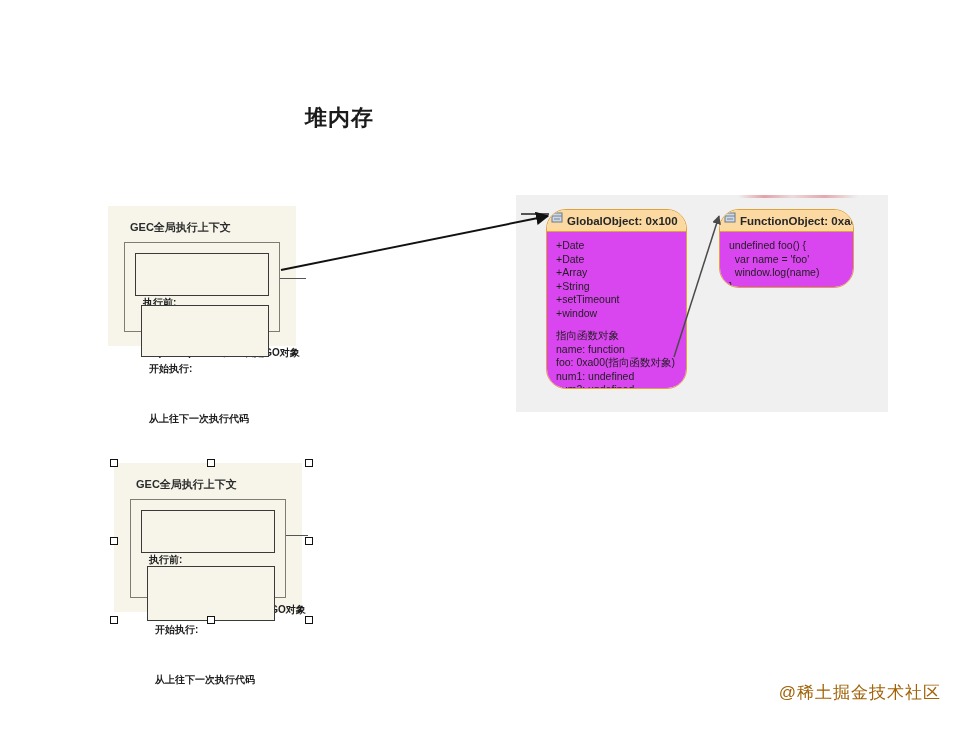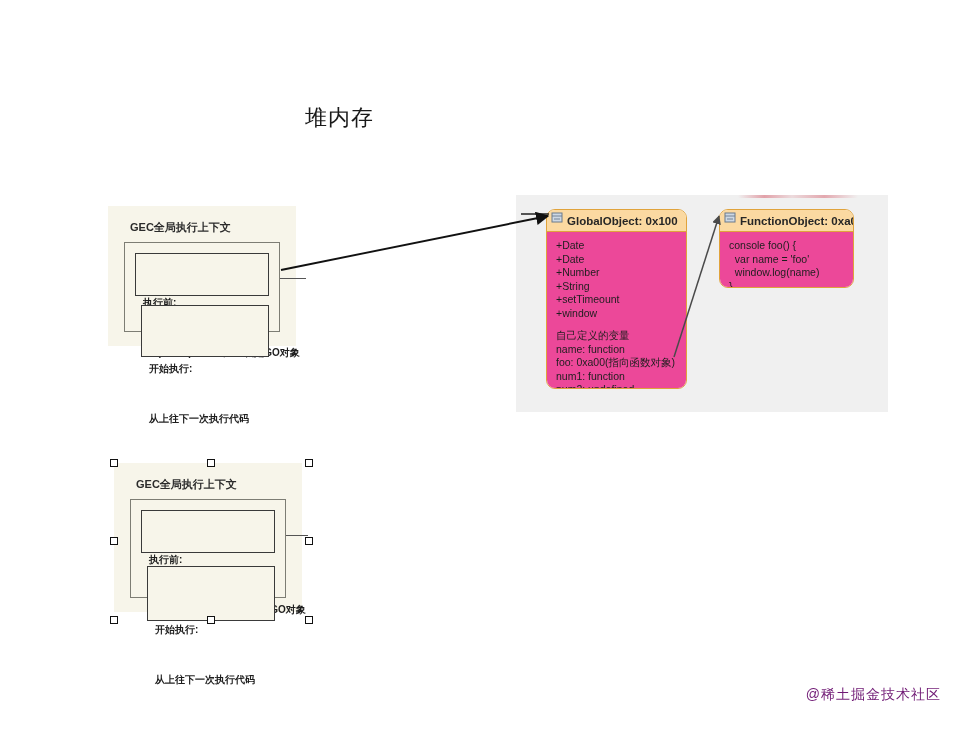--- a/index.html
+++ b/index.html
@@ -15,21 +15,21 @@
     overflow: hidden;
     -webkit-font-smoothing: antialiased;
   }
 
   
   #slide-title {
     position: absolute;
     left: 305px;
     top: 103px;
     font-size: 22px;
-    font-weight: normal;
+    font-weight: bold;
     color: #1a1a1a;
     letter-spacing: 1px;
     white-space: nowrap;
   }
 
   
   .gec-card {
     position: absolute;
     background: #f7f5ea;
     box-sizing: border-box;
@@ -117,21 +117,21 @@
         rgba(214,96,110,0) 0%,
         rgba(214,96,110,0.55) 22%,
         rgba(214,96,110,0.15) 45%,
         rgba(214,96,110,0.5) 72%,
         rgba(214,96,110,0) 100%);
   }
 
   .uml-box {
     position: absolute;
     border: 1.6px solid #e0a33c;
-    border-radius: 9px;
+    border-radius: 20px;
     background: #ffffff;
     box-sizing: border-box;
     overflow: hidden;
   }
   .uml-head {
     position: relative;
     background: #fbd9a1;
     border-bottom: 1.6px solid #e0a33c;
     height: 21px;
     display: flex;
@@ -146,21 +146,21 @@
   }
   .uml-icon {
     position: absolute;
     left: 4px;
     top: 2px;
     width: 12px;
     height: 11px;
   }
   .uml-body {
     padding: 7px 9px 8px 9px;
-    background: #ec4899;
+    background: #d946ef;
   }
   .uml-body .row {
     font-size: 10.5px;
     color: #1e1e1e;
     line-height: 13.5px;
     white-space: pre;
   }
   .uml-body .row.gap {
     height: 9px;
   }
@@ -186,22 +186,22 @@
     width: 965px;
     height: 732px;
     pointer-events: none;
   }
 
   
   #watermark {
     position: absolute;
     right: 24px;
     bottom: 28px;
-    font-size: 14px;
-    color: #701a75;
+    font-size: 17px;
+    color: #a16207;
     letter-spacing: 1px;
     white-space: nowrap;
   }
 </style>
 </head>
 <body>
 
 <div id="slide-title">堆内存</div>
 
 <div class="gec-card" id="gec-card-top" style="left:108px; top:206px; width:188px; height:140px;">
@@ -252,45 +252,45 @@
       <svg class="uml-icon" viewBox="0 0 12 11">
         <rect x="1" y="1" width="10" height="9" fill="#cdd8e4" stroke="#6b7b8c" stroke-width="1"></rect>
         <line x1="1" y1="4" x2="11" y2="4" stroke="#6b7b8c" stroke-width="0.9"></line>
         <line x1="3" y1="7" x2="9" y2="7" stroke="#6b7b8c" stroke-width="0.9"></line>
       </svg>
       <span class="uml-title">GlobalObject: 0x100</span>
     </div>
     <div class="uml-body">
       <div class="row">+Date</div>
       <div class="row">+Date</div>
-      <div class="row">+Number</div>
+      <div class="row">+Array</div>
       <div class="row">+String</div>
       <div class="row">+setTimeount</div>
       <div class="row">+window</div>
       <div class="row gap"></div>
-      <div class="row">自己定义的变量</div>
+      <div class="row">指向函数对象</div>
       <div class="row">name: function</div>
       <div class="row">foo: 0xa00(指向函数对象)</div>
-      <div class="row">num1: function</div>
+      <div class="row">num1: undefined</div>
       <div class="row">num2: undefined</div>
 
     </div>
   </div>
 
   <div class="uml-box" id="function-object">
     <div class="uml-head">
       <svg class="uml-icon" viewBox="0 0 12 11">
         <rect x="1" y="1" width="10" height="9" fill="#cdd8e4" stroke="#6b7b8c" stroke-width="1"></rect>
         <line x1="1" y1="4" x2="11" y2="4" stroke="#6b7b8c" stroke-width="0.9"></line>
         <line x1="3" y1="7" x2="9" y2="7" stroke="#6b7b8c" stroke-width="0.9"></line>
       </svg>
       <span class="uml-title">FunctionObject: 0xa00</span>
     </div>
     <div class="uml-body">
-      <div class="row">console foo() {</div>
+      <div class="row">undefined foo() {</div>
       <div class="row">  var name = 'foo'</div>
       <div class="row">  window.log(name)</div>
       <div class="row">}</div>
     </div>
   </div>
 </div>
 
 <svg id="arrow-layer">
   <defs>
     <marker id="head-black" viewBox="0 0 10 10" refX="9" refY="5" markerWidth="7" markerHeight="7" orient="auto-start-reverse">

